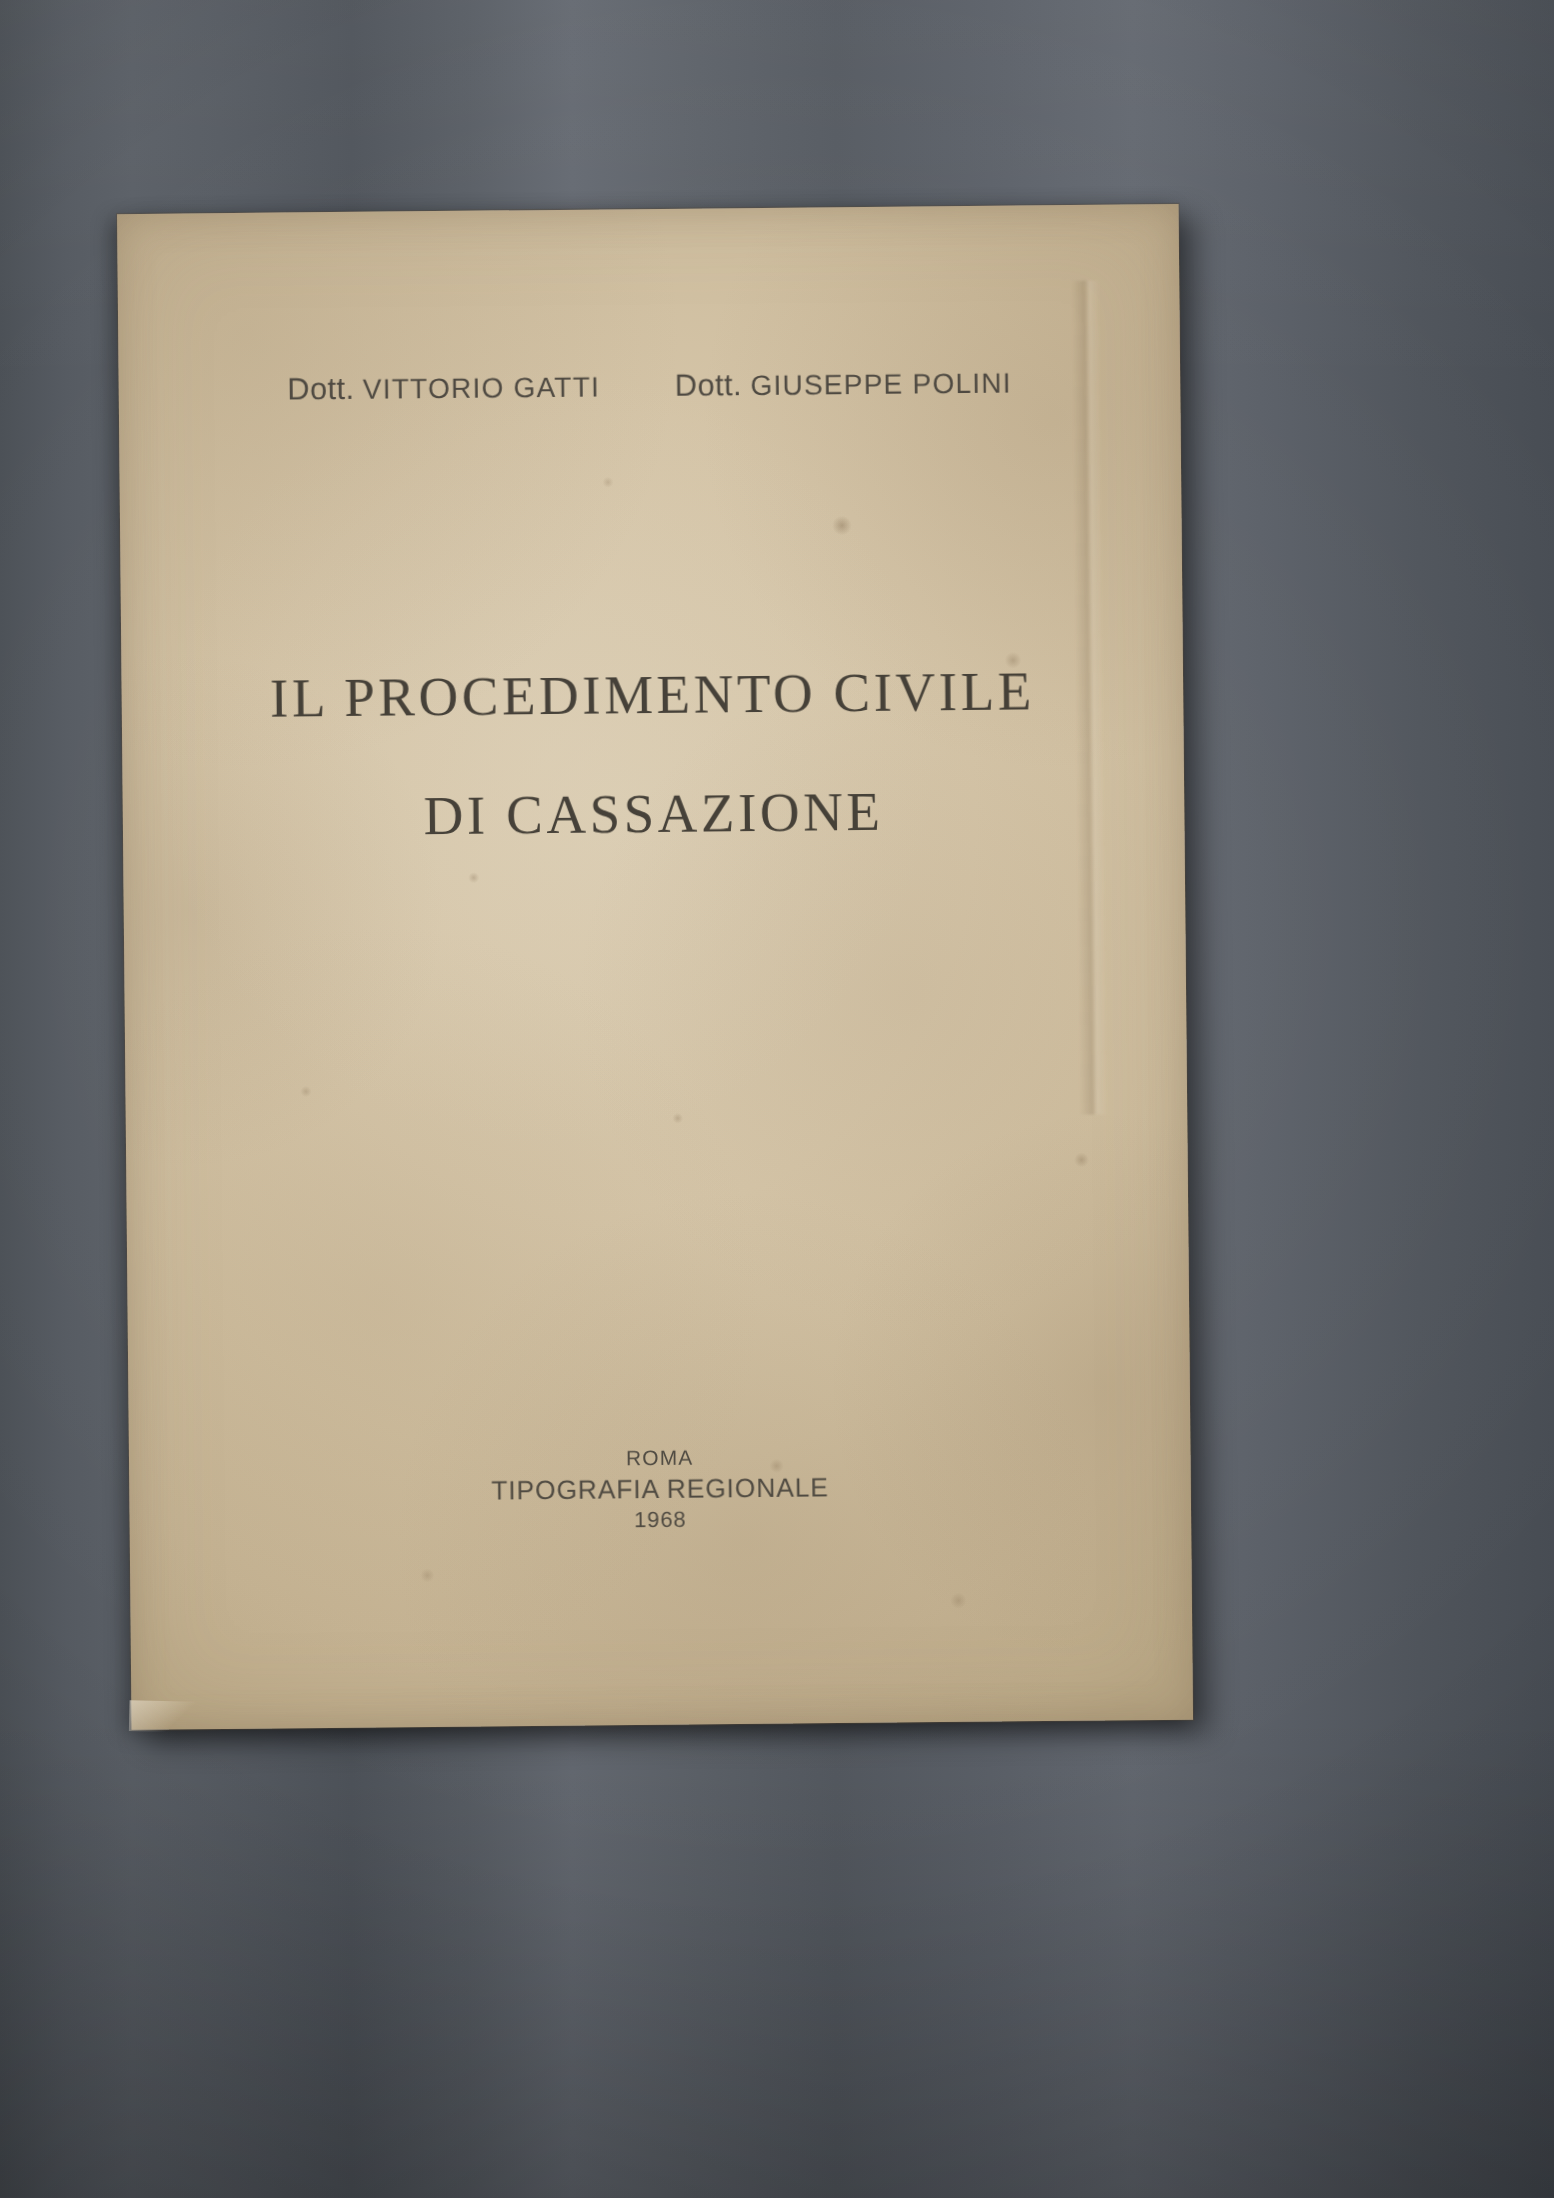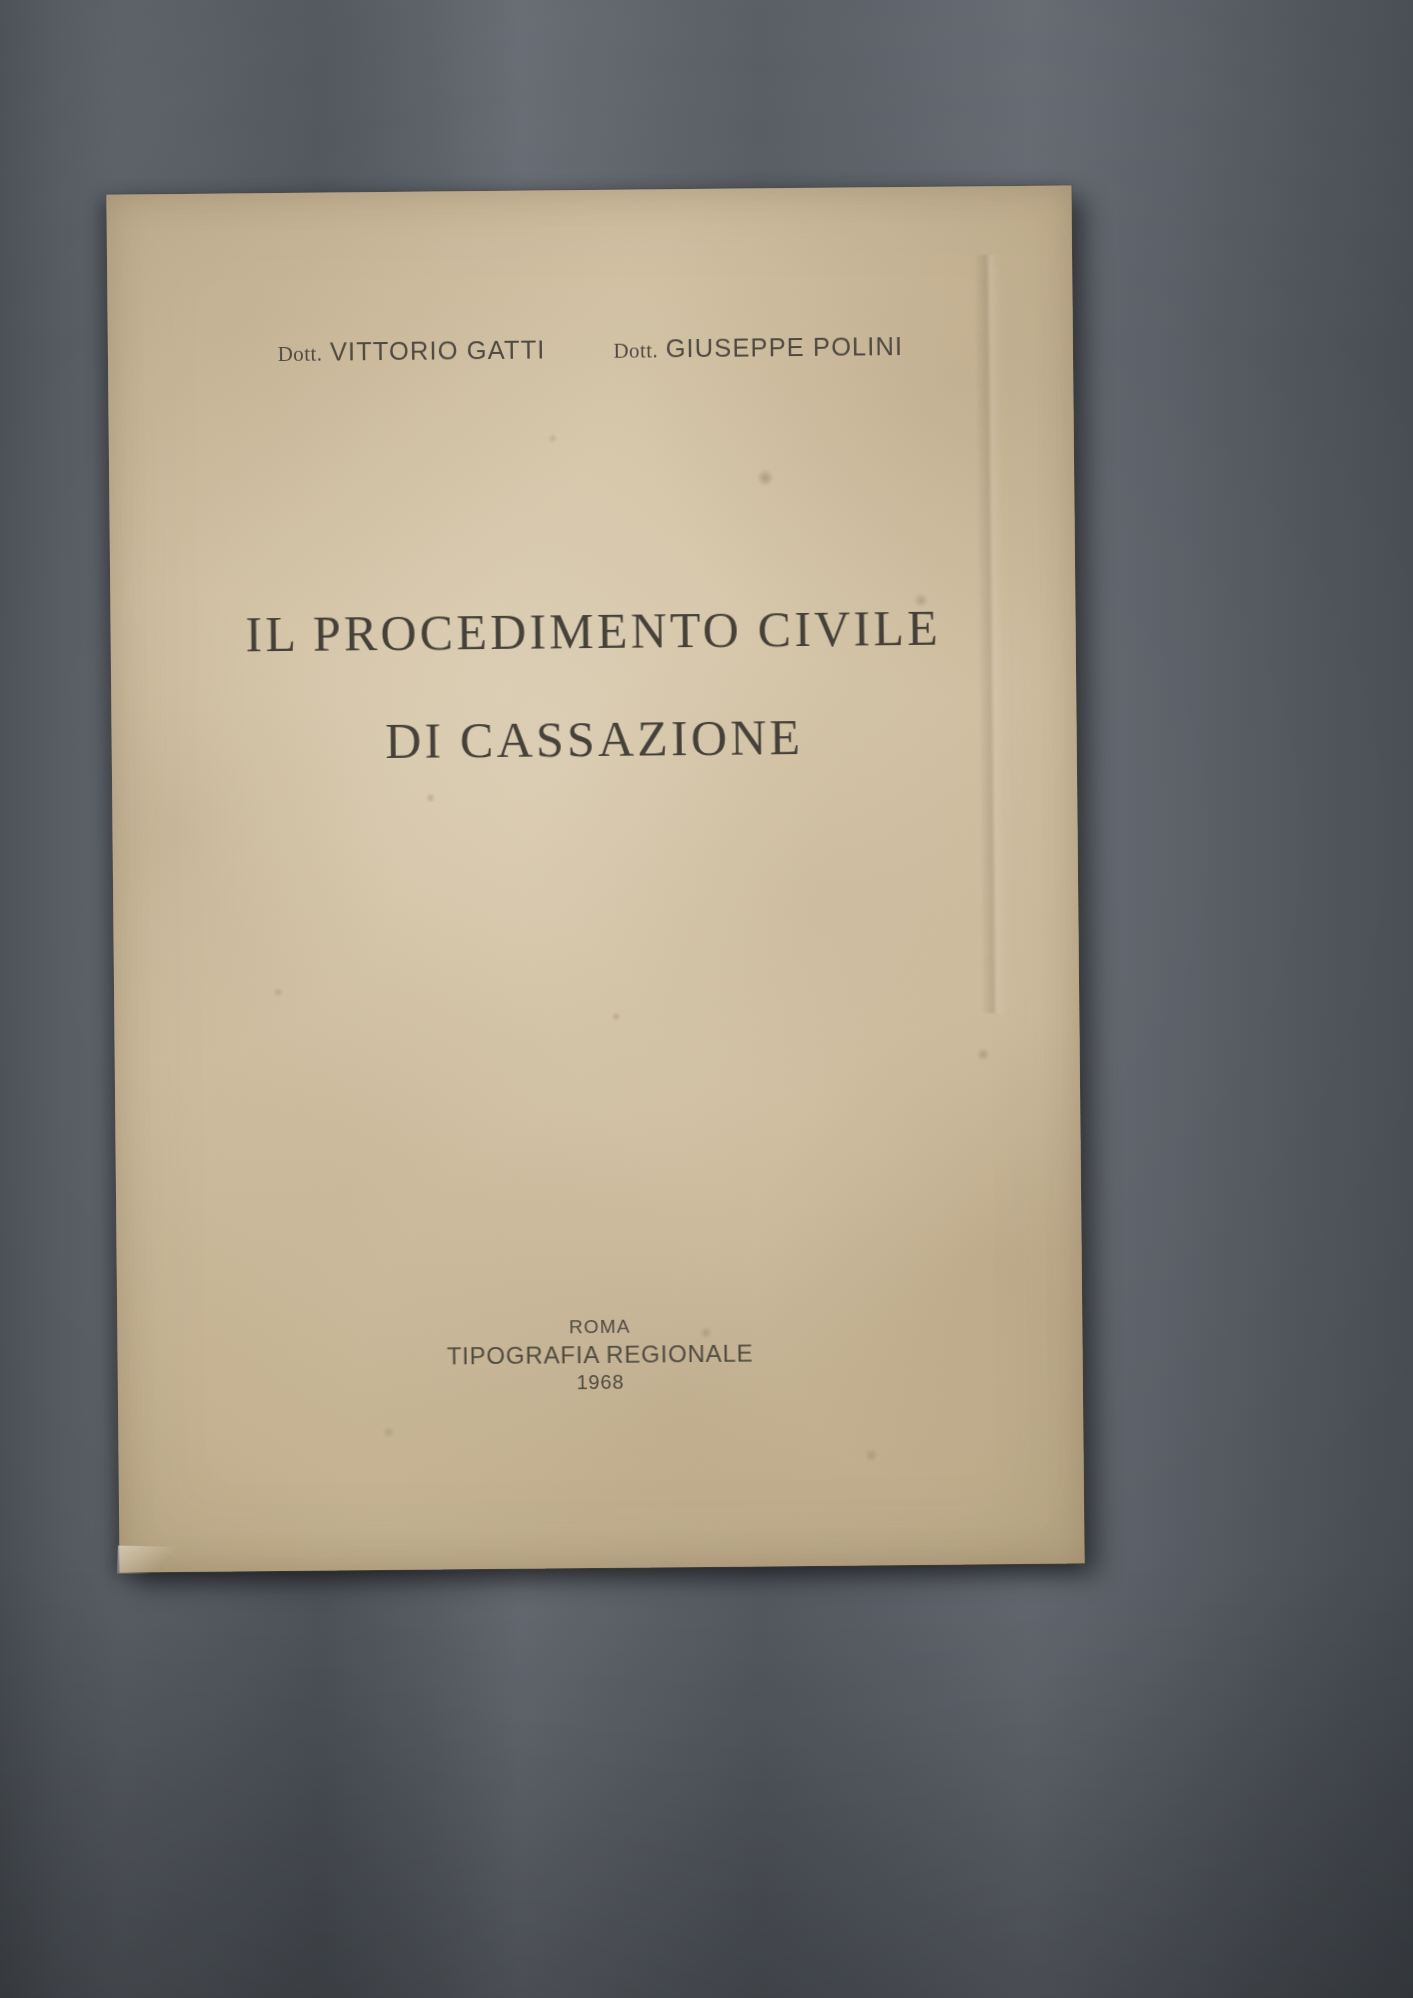--- a/index.html
+++ b/index.html
@@ -149,23 +149,22 @@
     display: flex;
     justify-content: center;
     gap: 68px;
     font-family: "Liberation Sans", sans-serif;
     font-size: 25px;
     letter-spacing: 0.6px;
     color: #44403a;
     white-space: nowrap;
   }
   .author .honorific {
-    font-size: 21px;
+    font-size: 28px;
     letter-spacing: 0.4px;
-    font-family: Liberation Serif, serif;
   }
   .author .name {
     font-size: 25.5px;
     letter-spacing: 1.1px;
   }
 
   .title-block {
     position: absolute;
     top: 415px;
     left: 0;

